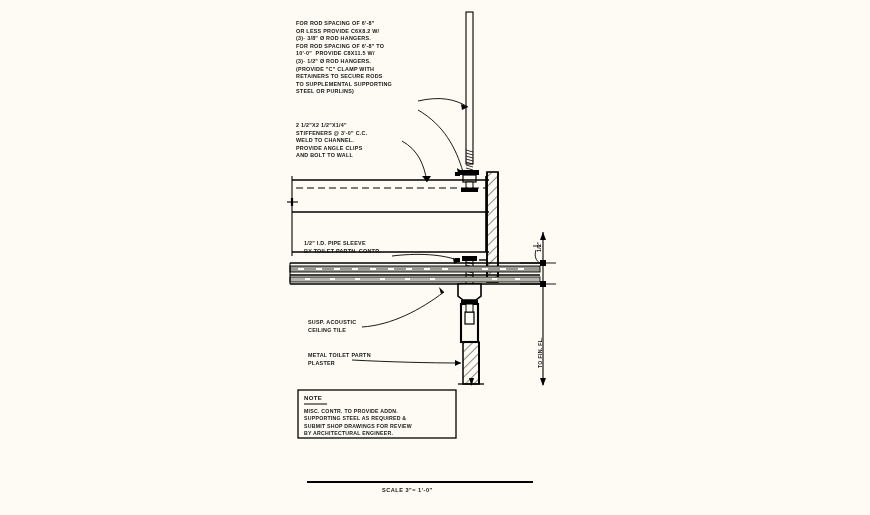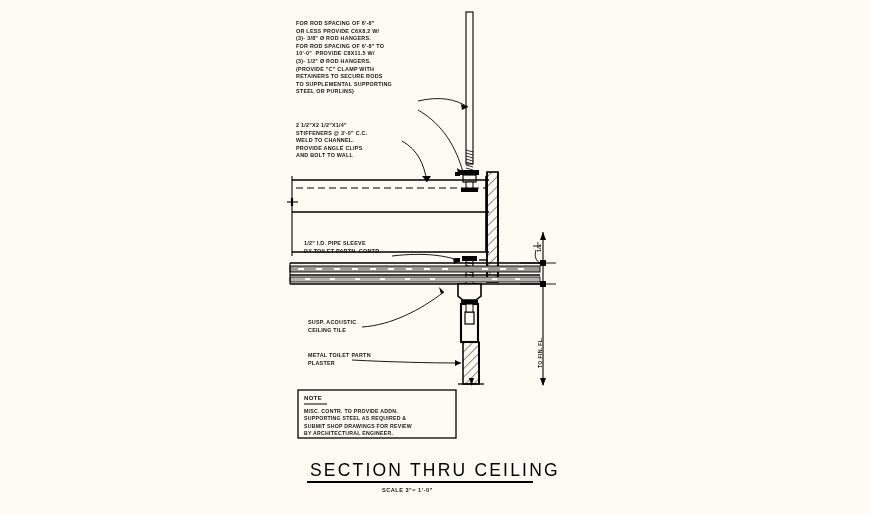--- a/index.html
+++ b/index.html
@@ -280,21 +280,20 @@
   <div class="note-text" style="left:308px; top:352px;">METAL TOILET PARTN
 PLASTER</div>
 
   <div class="note-head" style="left:304px; top:395px;">NOTE</div>
 
   <div class="note-text small" style="left:304px; top:408px;">MISC. CONTR. TO PROVIDE ADDN.
 SUPPORTING STEEL AS REQUIRED &amp;
 SUBMIT SHOP DRAWINGS FOR REVIEW
 BY ARCHITECTURAL ENGINEER.</div>
 
-  <div class="title-main" style="left:310px; top:460px;">SECTION THRU CEILING</div>
 
   <div class="title-scale" style="left:382px; top:487px;">SCALE 3"= 1'-0"</div>
 
   <div class="vdim" style="left:536px; top:252px; transform: rotate(-90deg);">1/2"</div>
 
   <div class="vdim" style="left:537px; top:368px; transform: rotate(-90deg);">TO FIN. FL.</div>
 
 </div>
 
 </body></html>

